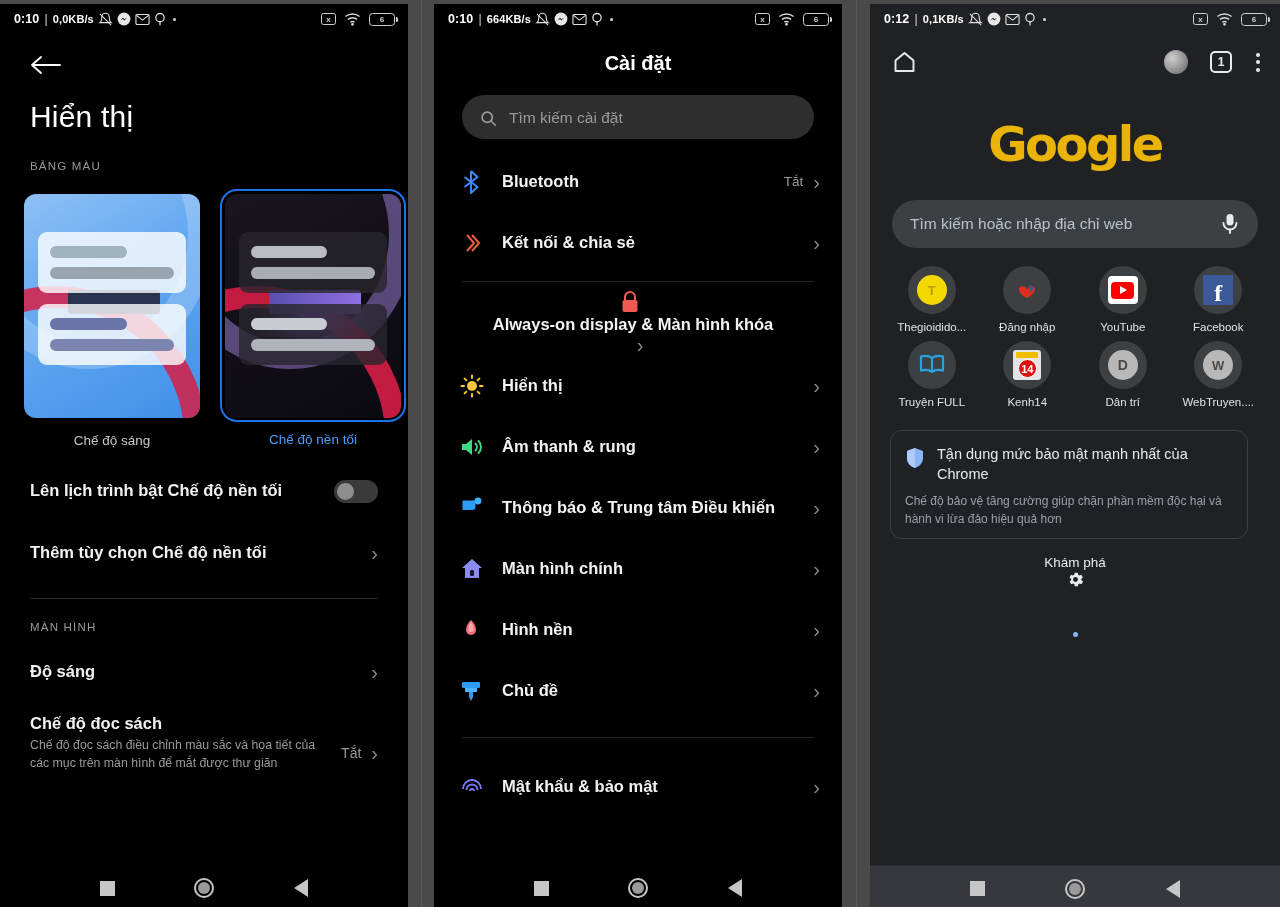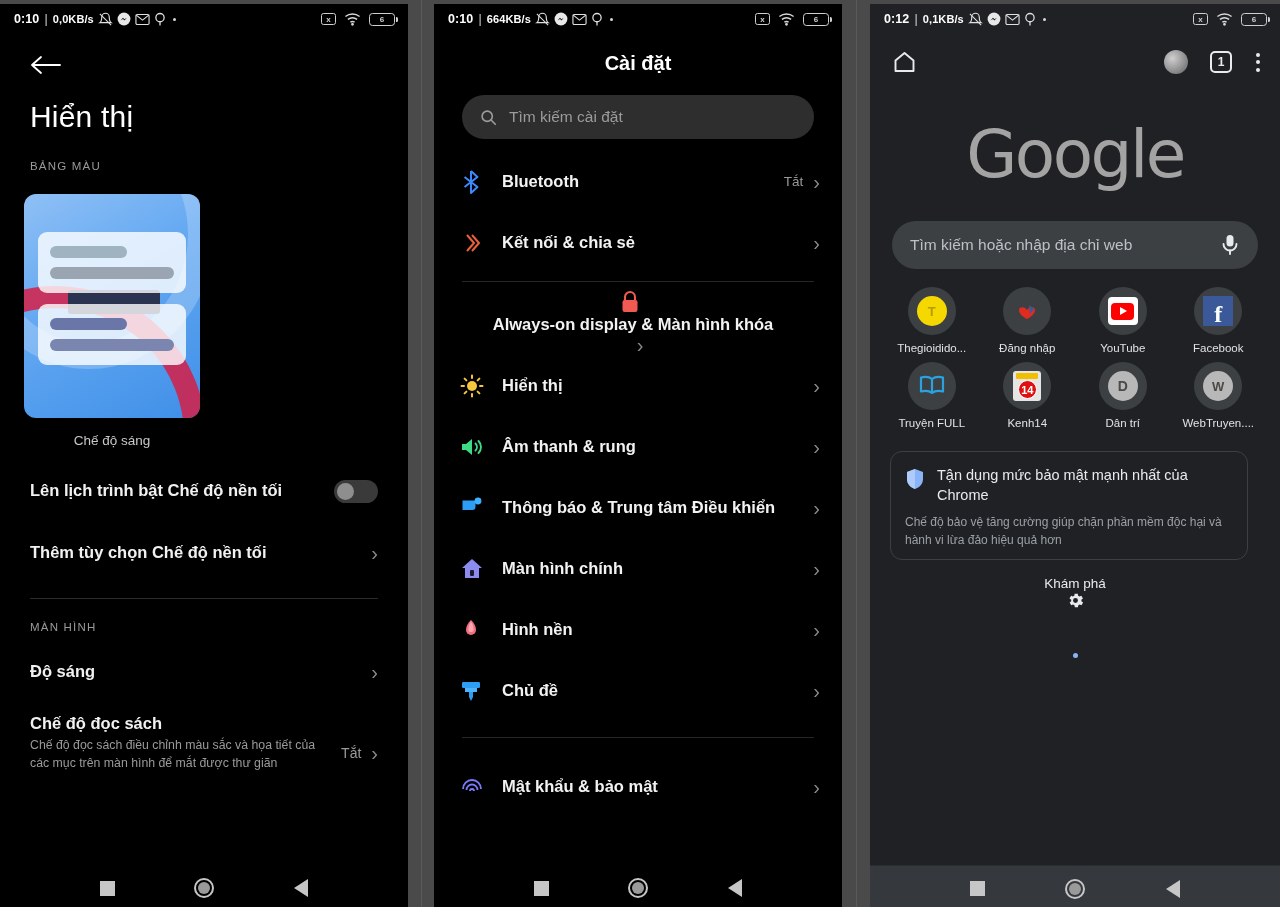--- a/index.html
+++ b/index.html
@@ -107,41 +107,41 @@
 
   .toggle { width:44px; height:23px; border-radius:12px; background:#3a3a3a; position:relative; cursor:pointer;}
   .toggle i { position:absolute; left:3px; top:3px; width:17px;height:17px;border-radius:50%;background:#8e8e8e;}
 
   .divider { height:1px; background:#2b2b2b; margin: 14px 30px 0 30px; }
 
   
   .p2-title { text-align:center; color:#fff; font-size:20px; font-weight:bold; margin-top:18px; }
   .search-box {
     margin: 20px 28px 0 28px; height: 44px; border-radius: 22px; background:#2e2e2e;
-    display:flex; align-items:center; padding: 0 18px; gap:12px; cursor:text;
+    display:flex; align-items:flex-end; padding: 12px 18px; gap:12px; cursor:text;
   }
   .search-ph { color:#9b9b9b; font-size:15.5px; }
   .s2row { display:flex; align-items:center; padding: 0 22px 0 26px; min-height: 61px; cursor:pointer; }
   .s2ic { width:42px; flex:none; display:flex; align-items:center; justify-content:flex-start; }
   .s2label { color:#f2f2f2; font-size:16.5px; font-weight:bold; flex:1; line-height:1.28; padding-right:14px;}
   .s2val { color:#9a9a9a; font-size:13.5px; margin-right:10px;}
   .s2div { height:1px; background:#272727; margin: 8px 28px; }
 
   
   .ch-top { display:flex; align-items:center; padding: 10px 18px 0 22px; height:46px;}
   .ch-right { margin-left:auto; display:flex; align-items:center; gap: 22px; }
   .avatar { width:24px;height:24px;border-radius:50%;
     background: radial-gradient(circle at 35% 35%, #cfcfcf, #8d8d8d 60%, #5f5f5f); }
   .tabcount { width:22px;height:22px;border:2px solid #e8eaed;border-radius:5px;
     display:flex;align-items:center;justify-content:center;color:#e8eaed;font-size:12px;font-weight:bold;}
   .kebab { display:flex;flex-direction:column;gap:3.5px;align-items:center; padding: 2px; }
   .kebab i { width:4px;height:4px;border-radius:50%;background:#e8eaed; display:block;}
 
-  .g-logo { text-align:center; margin-top: 36px; font-size:66px; color:#a3a3a3;
-            font-family:"DejaVu Sans", sans-serif; letter-spacing:-2.5px; font-weight:400;}
+  .g-logo { text-align:center; margin-top: 36px; font-size:48px; color:#eab308;
+            font-family:"DejaVu Sans", sans-serif; letter-spacing:-2.5px; font-weight:700;}
   .omnibox { margin: 28px 22px 0 22px; height:48px; border-radius:24px; background:#3c4043;
              display:flex; align-items:center; padding: 0 18px; cursor:text; }
   .omni-ph { color:#bdc1c6; font-size:15.5px; flex:1; }
 
   .tiles { display:flex; flex-wrap:wrap; margin: 18px 14px 0 14px; }
   .tile { width:25%; display:flex; flex-direction:column; align-items:center; margin-bottom:8px; cursor:pointer;}
   .tile-ic { width:48px;height:48px;border-radius:50%;background:#3c4043;
              display:flex;align-items:center;justify-content:center; overflow:hidden;}
   .tile-lb { color:#e0e2e5; font-size:11.5px; margin-top:7px; max-width:84px;
              white-space:nowrap; overflow:hidden; text-overflow:ellipsis; text-align:center;}
@@ -240,20 +240,39 @@
             </div>
             <div class="card-ph card-l cp-b">
               <div class="bar short bl3"></div>
                 <div class="bar long bl4"></div>
             </div>
           </div>
         </div>
         <div class="theme-label lbl-light">Chế độ sáng</div>
       </div>
 
+      <div class="theme-wrap">
+        <div class="theme-outline sel">
+          <div class="theme-card tc-dark">
+            <div class="swoosh s3"></div>
+            <div class="swoosh s4"></div>
+            <div class="glow"></div>
+            <div class="plate plate-d"></div>
+            <div class="card-ph card-d cp-a">
+              <div class="bar short bd1"></div>
+                <div class="bar long bd2"></div>
+            </div>
+            <div class="card-ph card-d cp-b">
+              <div class="bar short bd3"></div>
+                <div class="bar long bd4"></div>
+            </div>
+          </div>
+        </div>
+        <div class="theme-label lbl-dark">Chế độ nền tối</div>
+      </div>
     </div>
 
     <div class="row" style="margin-top:12px;">
       <div class="rlabel">Lên lịch trình bật Chế độ nền tối</div>
       <div class="toggle">
           <i></i>
         </div>
     </div>
 
     <div class="row">

